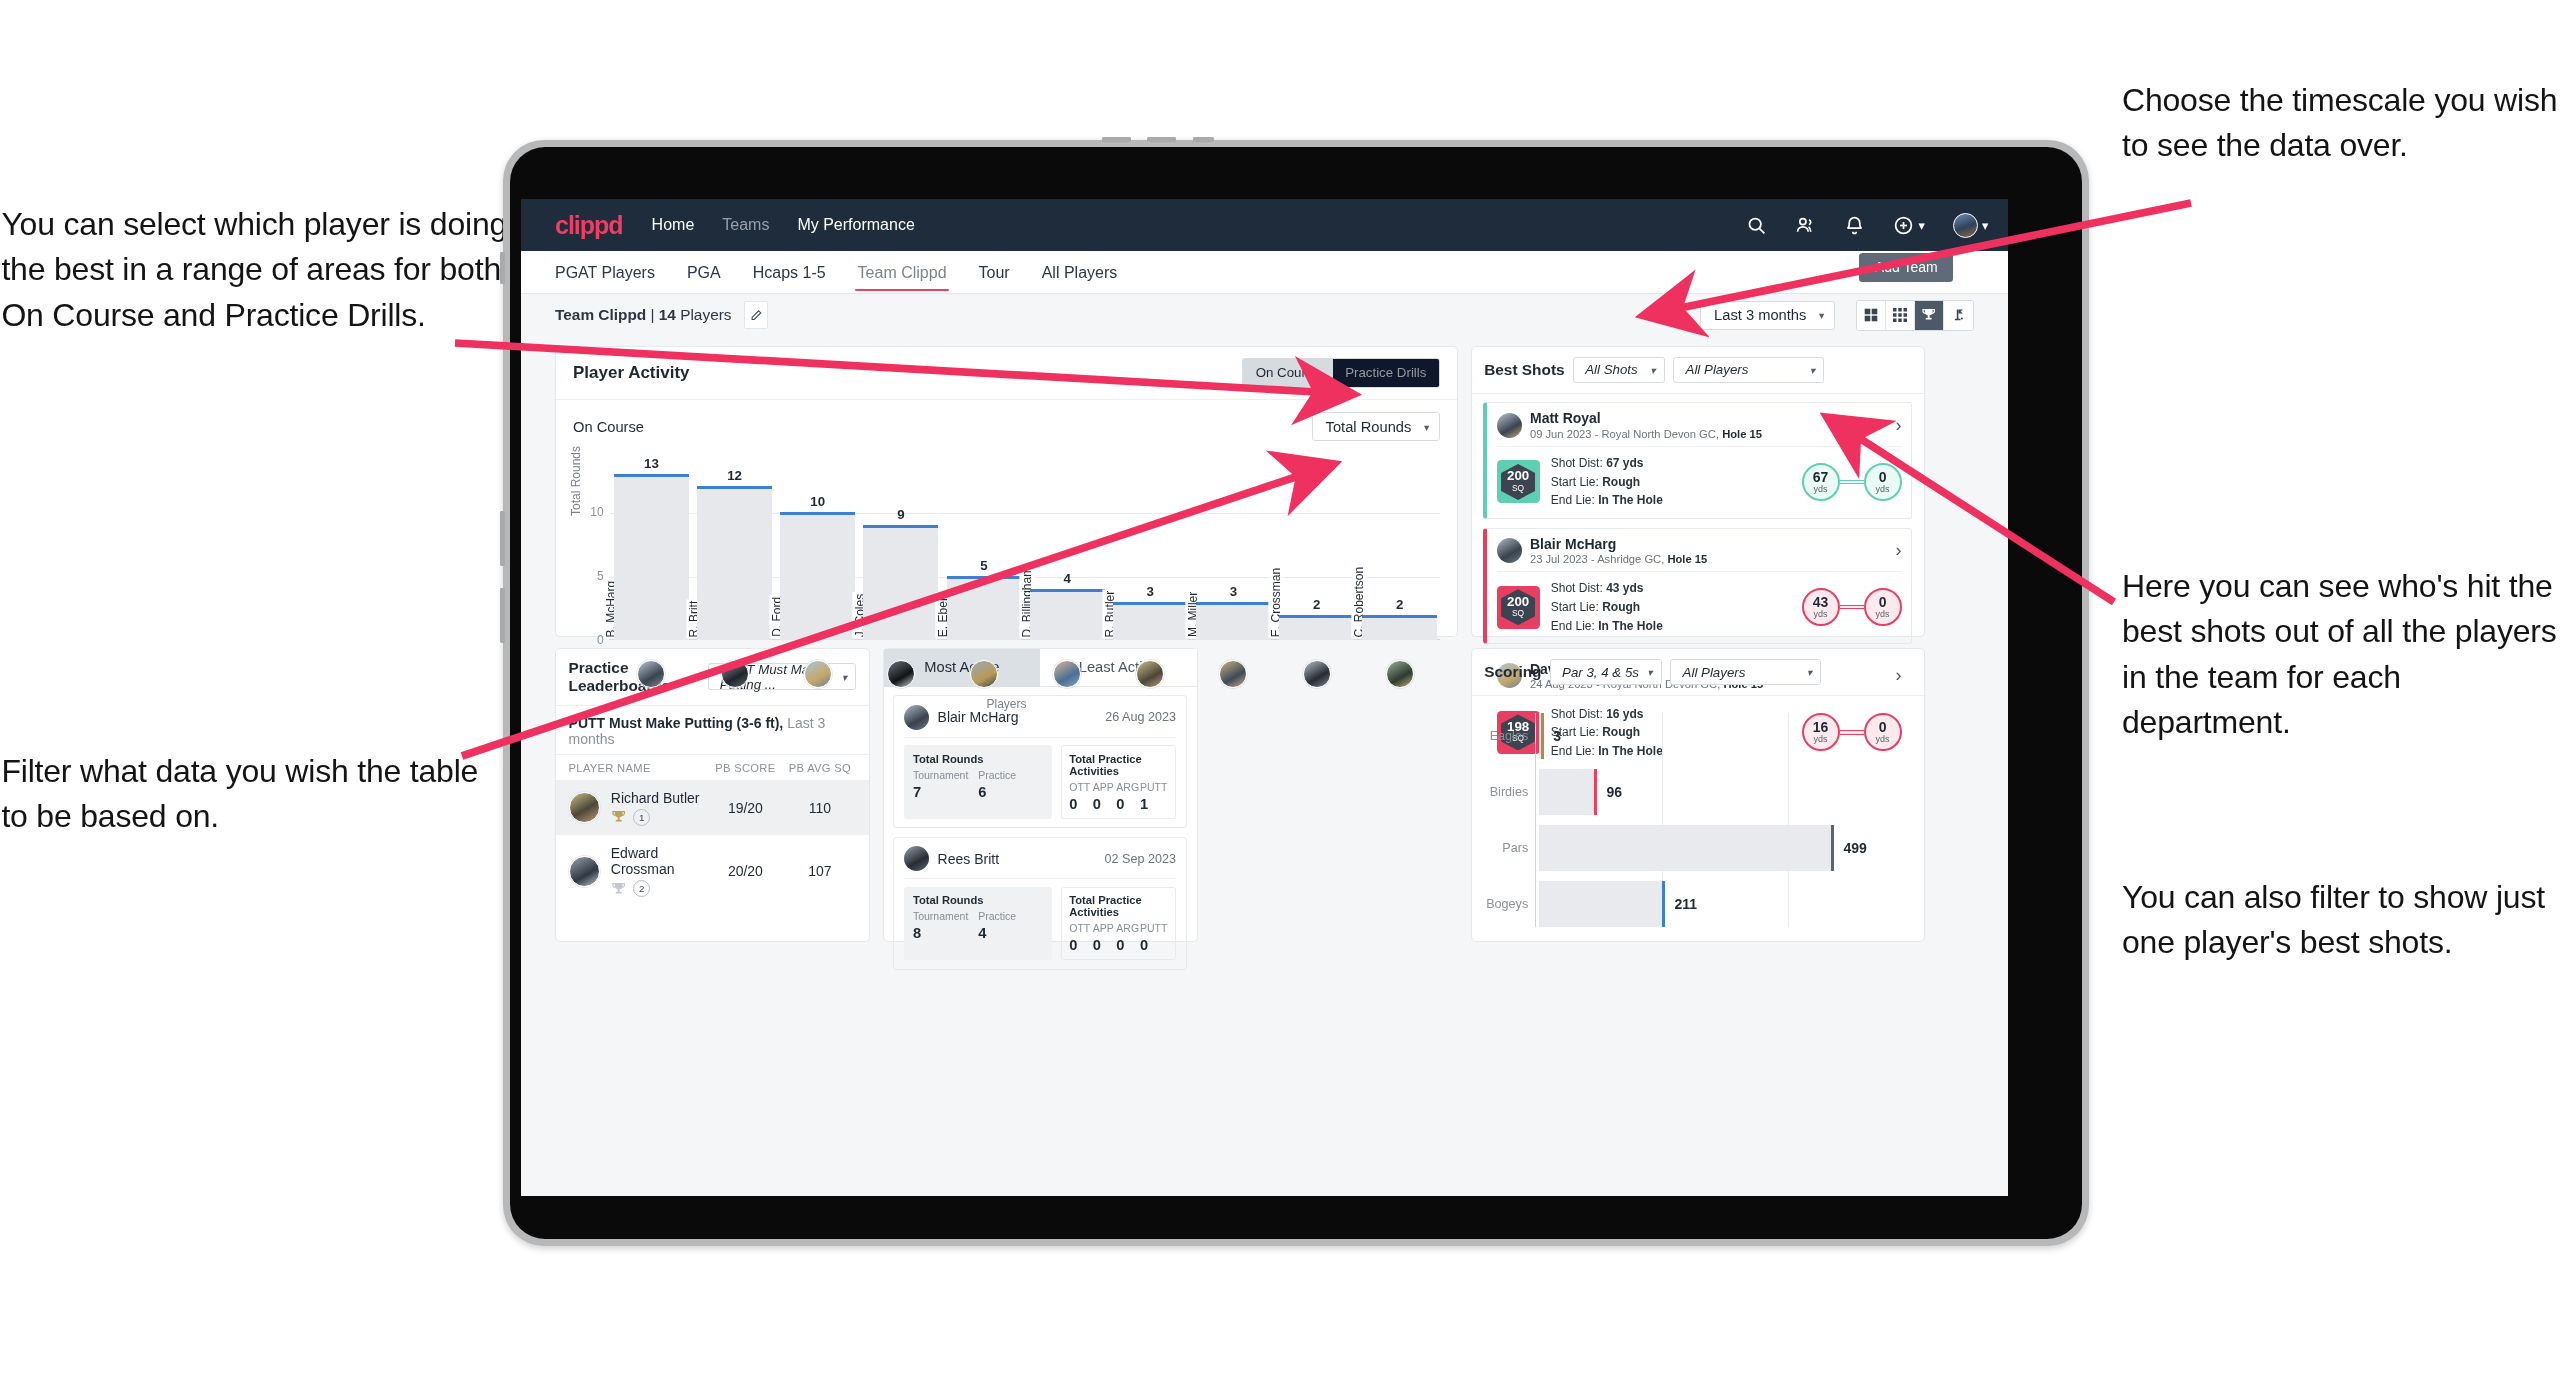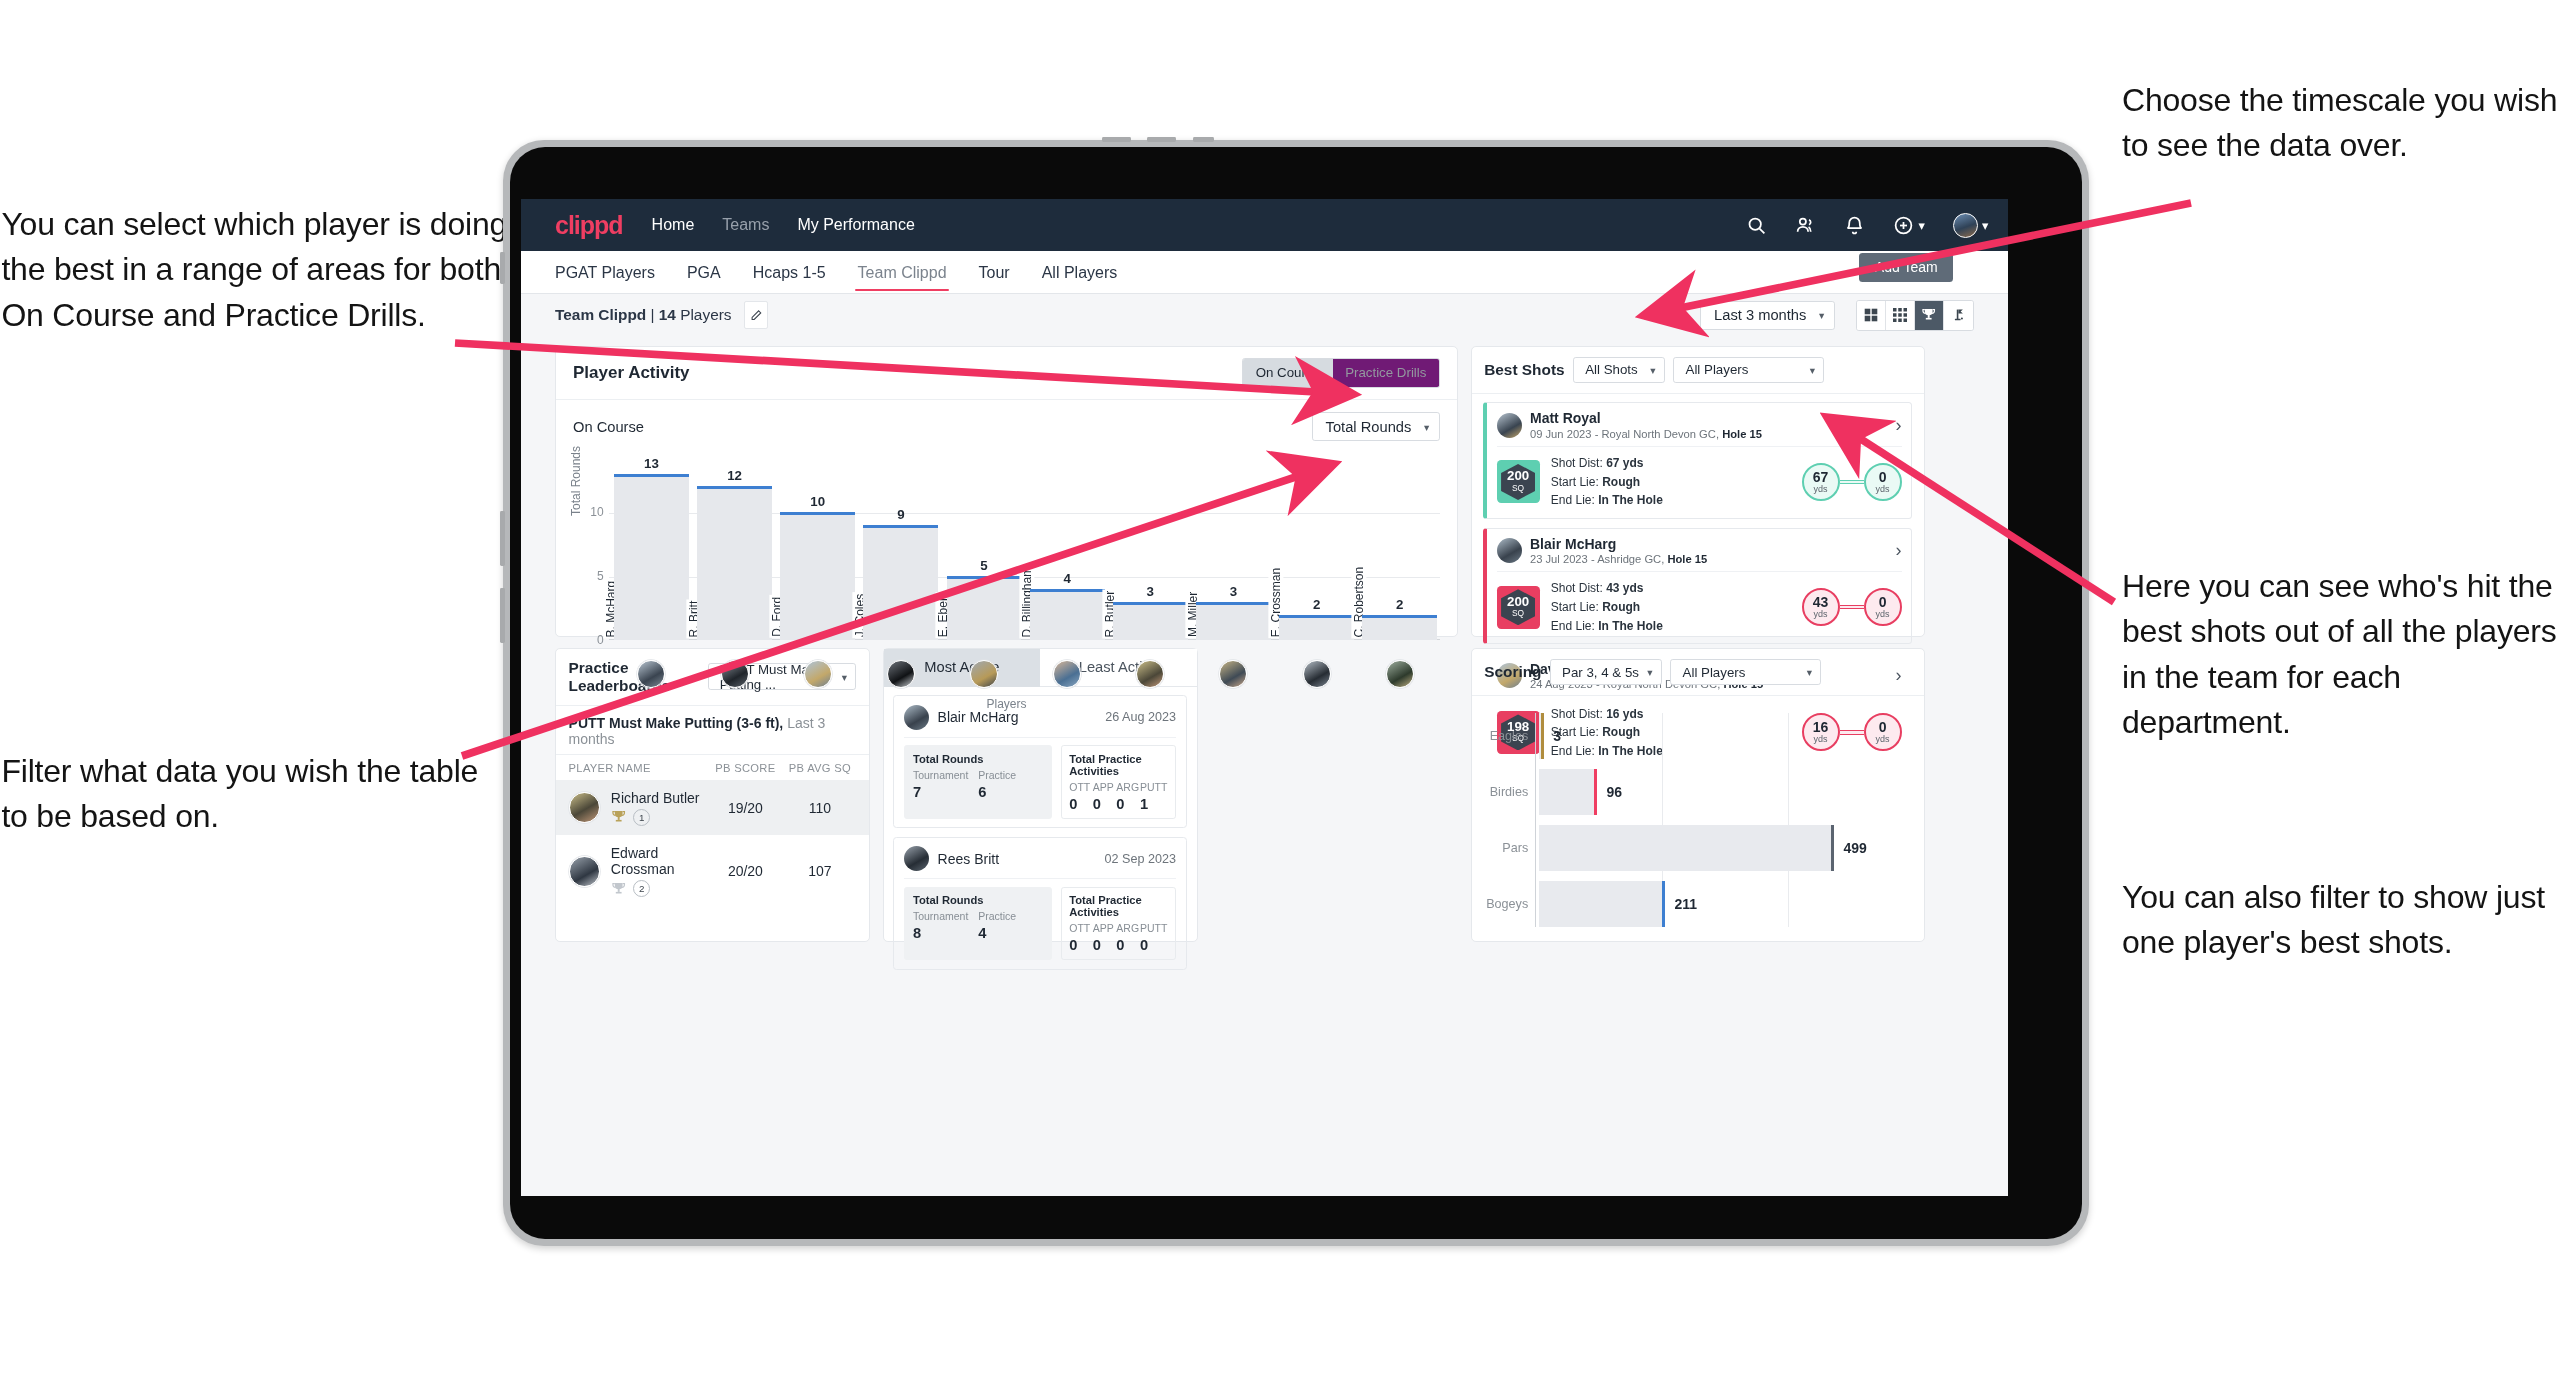--- a/index.html
+++ b/index.html
@@ -144,21 +144,21 @@
     background: #fff; border: 0.7px solid #e5e8ec; border-radius: 4.9px;
   }
   .card-head {
     display: flex; align-items: center; padding: 11.2px 17px;
     border-bottom: 0.7px solid #eceff2; gap: 11.2px;
   }
   .card-title { font-size: 17px; font-weight: 700; color: #1f2833; }
 
   
   .seg { display: flex; border: 0.7px solid #d8dce1; border-radius: 2.8px; overflow: hidden; }
-  .seg-btn { font-size: 13.3px; padding: 6.3px 12.6px; background: #701a75; color: #93999f; }
+  .seg-btn { font-size: 13.3px; padding: 6.3px 12.6px; background: #0f172a; color: #93999f; }
   .seg-btn.on { background: #d6dbe0; color: #1f2833; }
 
   
   #pa-card { margin-top: 9.8px; height: 291px; }
   .pa-sub { display: flex; align-items: center; padding: 12.6px 17px 0; }
   .pa-sub-label { font-size: 14.7px; color: #1f2833; }
   .pa-sub .sp { flex: 1; }
   .chart-wrap { position: relative; height: 210px; margin: 4.2px 17px 0 17px; }
   .y-title {
     position: absolute; left: -4.2px; top: 70px;
@@ -193,21 +193,21 @@
     position: absolute; left: 0; right: 0; bottom: -55px;
     text-align: center; font-size: 12px; color: #7a828b;
   }
 
   
   #bs-card { margin-top: 9.8px; height: 291px; }
   .bs-head { display: flex; align-items: center; padding: 9.8px 12.6px; gap: 8.4px; border-bottom: 0.7px solid #eceff2; }
   .mini-select {
     background: #fff; border: 0.7px solid #d8dce1; border-radius: 2.8px;
     height: 26.6px; display: flex; align-items: center; justify-content: space-between;
-    padding: 0 8.4px 0 11.2px; font-size: 13.3px; color: #1f2833; gap: 8.4px;
+    padding: 0 8.4px 0 11.2px; font-size: 13.3px; color: #1f2833; gap: 8.4px; font-style: italic;
   }
   .shot-card {
     margin: 8.4px 11.2px; border: 0.7px solid #e6e9ed; border-radius: 3.5px;
     border-left-width: 4.2px; border-left-style: solid;
     padding: 7px 9.8px 8.4px;
   }
   .shot-top { display: flex; align-items: center; gap: 8.4px; }
   .shot-av { width: 25px; height: 25px; border-radius: 50%; flex: none; }
   .shot-name { font-size: 14px; font-weight: 700; color: #1f2833; }
   .shot-meta { font-size: 11.2px; color: #6d747b; margin-top: 1.4px; }

